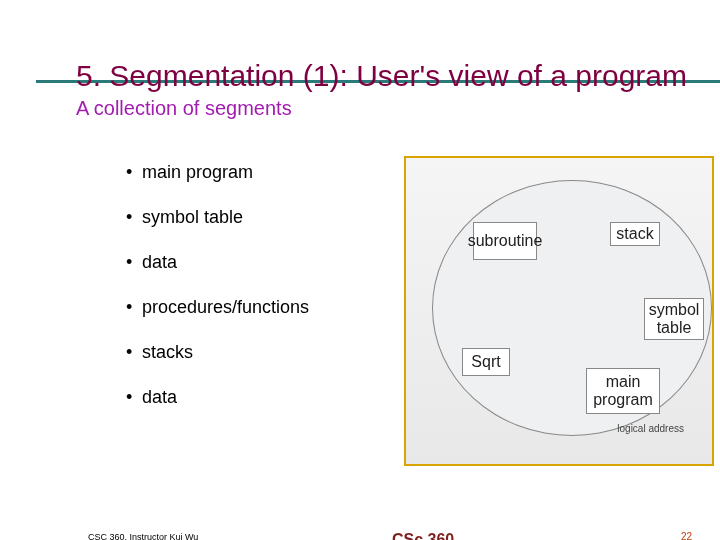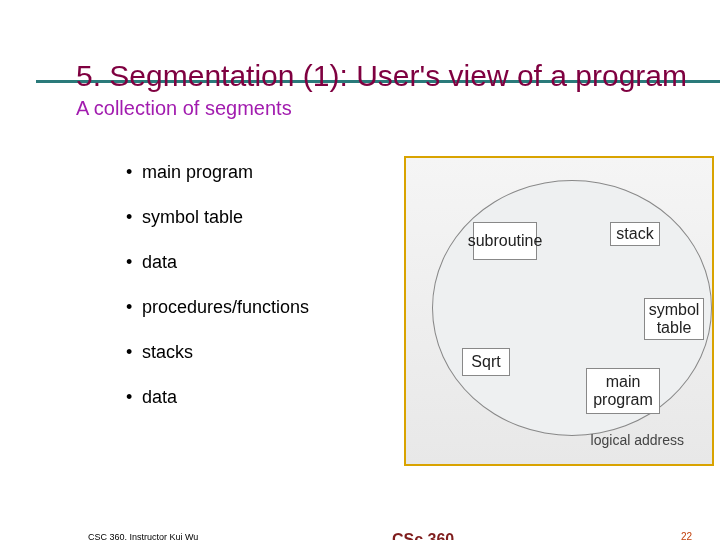--- a/index.html
+++ b/index.html
@@ -98,22 +98,22 @@
     line-height: 1.1;
   }
   .seg-subroutine { left: 55px; top: 52px; width: 64px; height: 38px; }
   .seg-stack { left: 192px; top: 52px; width: 50px; height: 24px; }
   .seg-symbol { left: 226px; top: 128px; width: 60px; height: 42px; }
   .seg-sqrt { left: 44px; top: 178px; width: 48px; height: 28px; }
   .seg-main { left: 168px; top: 198px; width: 74px; height: 46px; }
   .logical-label {
     position: absolute;
     right: 16px;
-    bottom: 4px;
-    font-size: 14px;
+    bottom: 18px;
+    font-size: 10px;
     color: #444;
   }
   .footer {
     position: absolute;
     bottom: 10px;
     left: 28px;
     right: 40px;
     display: flex;
     align-items: baseline;
   }

